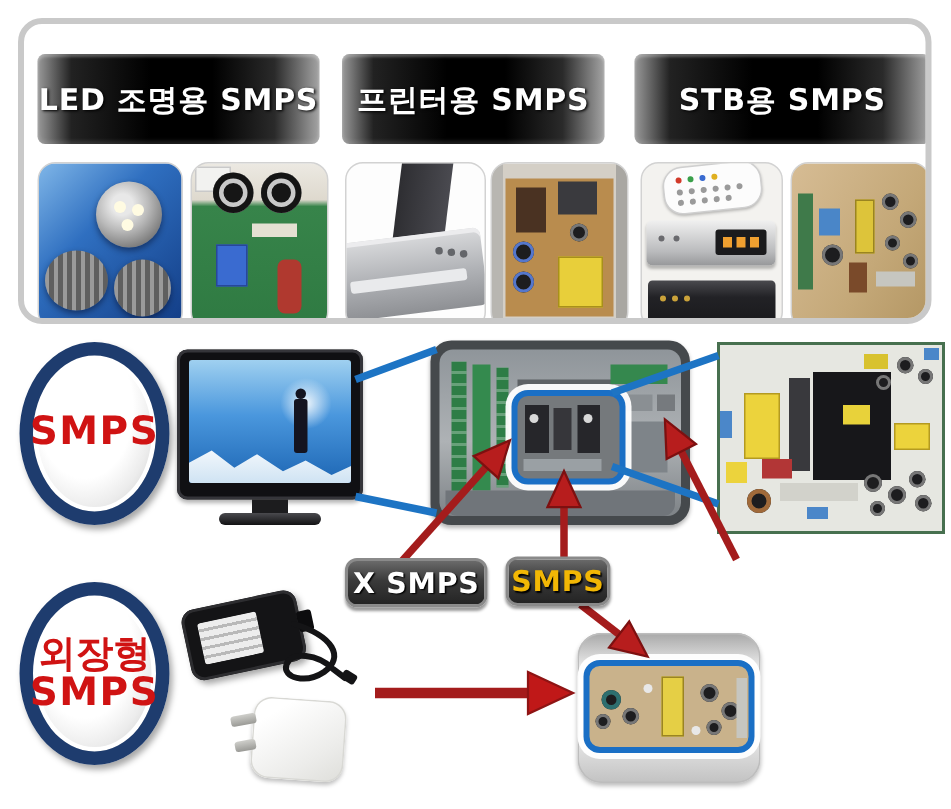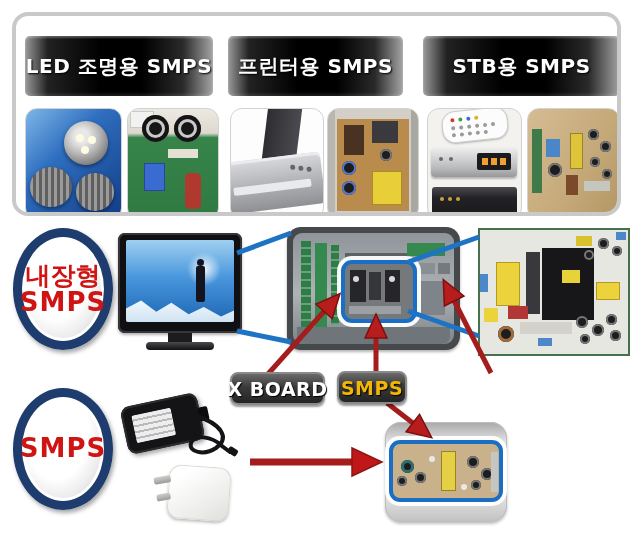--- a/index.html
+++ b/index.html
@@ -189,21 +189,20 @@
       <div class="cap-sm" style="left:60px;top:20px;width:11px;height:11px;"></div>
       <div class="cap-sm" style="left:72px;top:32px;width:11px;height:11px;"></div>
       <div class="cap-sm" style="left:62px;top:48px;width:10px;height:10px;"></div>
       <div class="cap-sm" style="left:74px;top:60px;width:10px;height:10px;"></div>
       <div class="comp" style="left:56px;top:72px;width:26px;height:10px;background:#c6c6c0;"></div>
       <div class="comp" style="left:38px;top:66px;width:12px;height:20px;background:#7a4a2a;"></div>
     </div>
   </div>
 
   <div class="abs badge" style="left:13px;top:228px;">
-    <div class="l1">내장형</div>
     <div class="l2">SMPS</div>
   </div>
 
   <div class="abs tv-bezel"></div>
   <div class="abs tv-screen">
     <div class="glare"></div>
     <div class="skier"></div>
     <div class="mtn"></div>
   </div>
   <div class="abs tv-neck"></div>
@@ -249,20 +248,21 @@
     <div class="cap-sm" style="left:126px;top:84px;width:11px;height:11px;"></div>
     <div class="cap-sm" style="left:130px;top:100px;width:11px;height:11px;"></div>
     <div class="cap-sm" style="left:100px;top:104px;width:10px;height:10px;"></div>
     <div class="comp" style="left:0px;top:44px;width:8px;height:18px;background:#4b87c9;"></div>
     <div class="comp" style="left:136px;top:2px;width:10px;height:8px;background:#4b87c9;"></div>
     <div class="comp" style="left:58px;top:108px;width:14px;height:8px;background:#4b87c9;"></div>
     <div class="cap-sm" style="left:18px;top:96px;width:16px;height:16px;box-shadow:inset 0 0 0 3px #a06a3a;"></div>
   </div>
 
   <div class="abs badge" style="left:13px;top:388px;">
+    <div class="l1">외장형</div>
     <div class="l2">SMPS</div>
   </div>
 
   <div class="abs adapter">
     <div class="body"></div>
     <div class="label"></div>
     <div class="comp" style="left:76px;top:22px;width:10px;height:14px;background:#0c0c0e;border-radius:2px;"></div>
   </div>
 
   <div class="abs charger">
@@ -310,19 +310,19 @@
     <g stroke="#a41c1c" stroke-width="5">
       <line x1="268" y1="374" x2="336" y2="298" marker-end="url(#ah)"></line>
       <line x1="376" y1="372" x2="376" y2="320" marker-end="url(#ah)"></line>
       <line x1="491" y1="373" x2="446" y2="285" marker-end="url(#ah)"></line>
       <line x1="387" y1="403" x2="427" y2="434" marker-end="url(#ah)"></line>
       <line x1="250" y1="462" x2="374" y2="462" stroke-width="7" marker-end="url(#ahb)"></line>
     </g>
   </svg>
 
   <div class="abs pill" style="left:230px;top:372px;width:95px;">
-    <span>X BOARD</span>
+    <span>X SMPS</span>
   </div>
   <div class="abs pill gold" style="left:337px;top:371px;width:70px;">
     <span>SMPS</span>
   </div>
 
 </div>
 
 </body></html>

